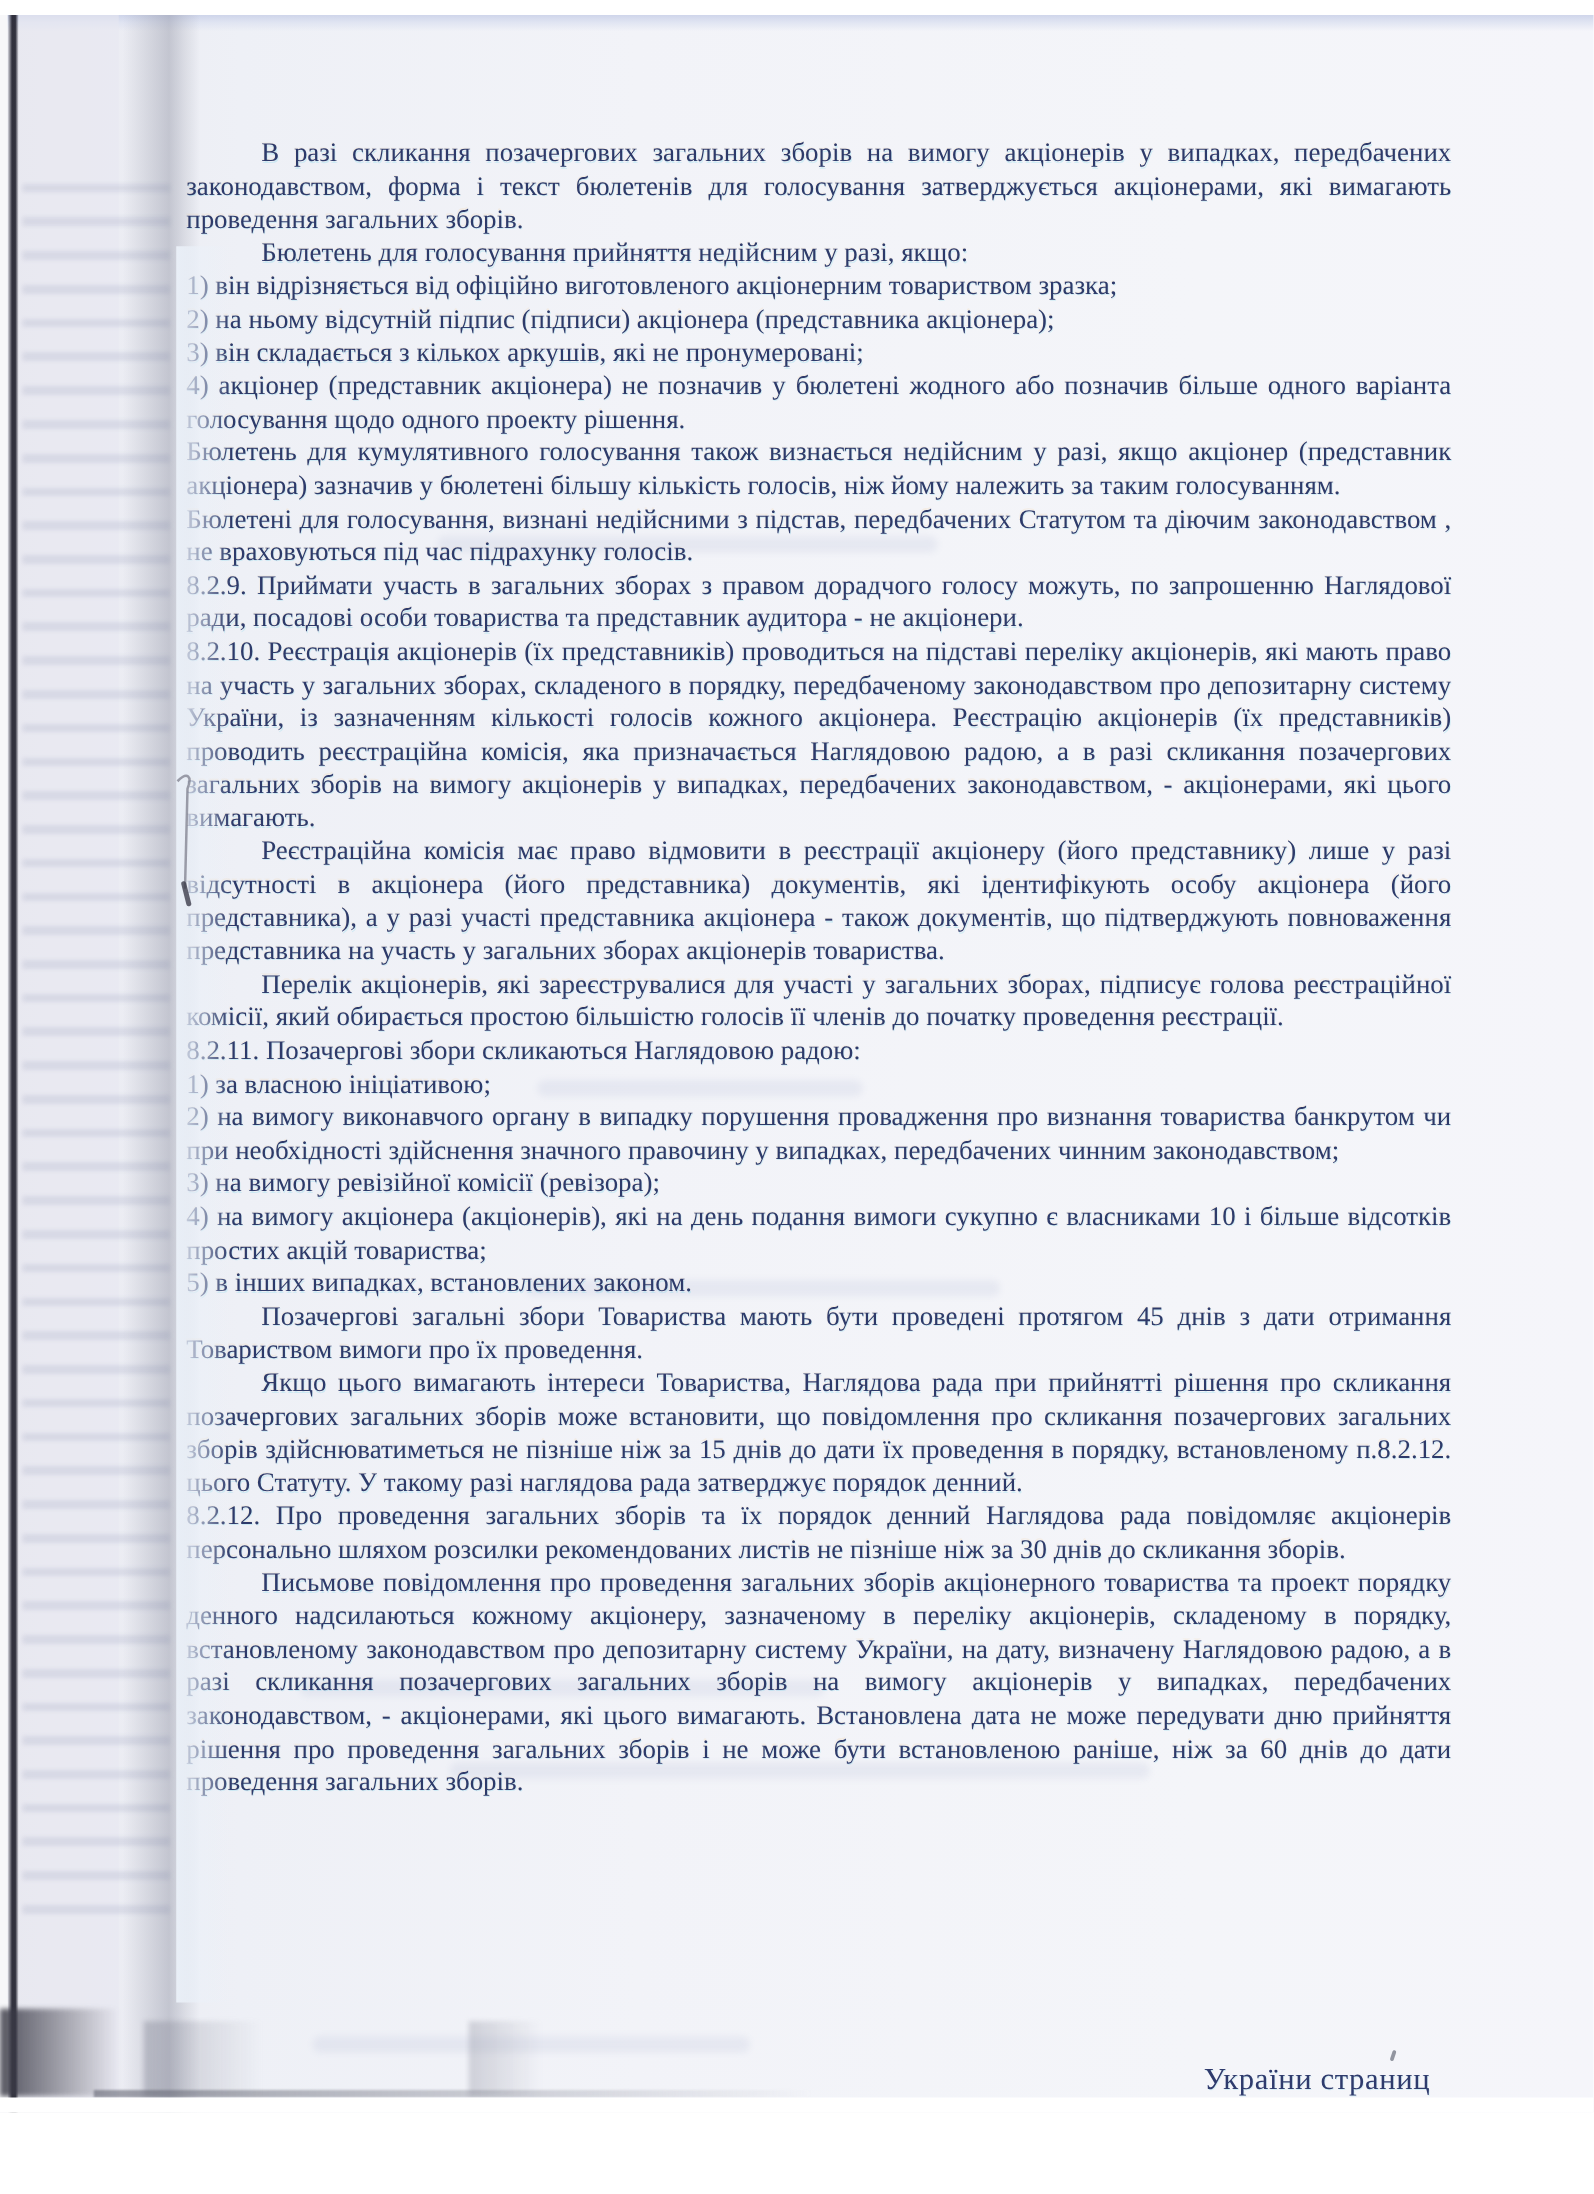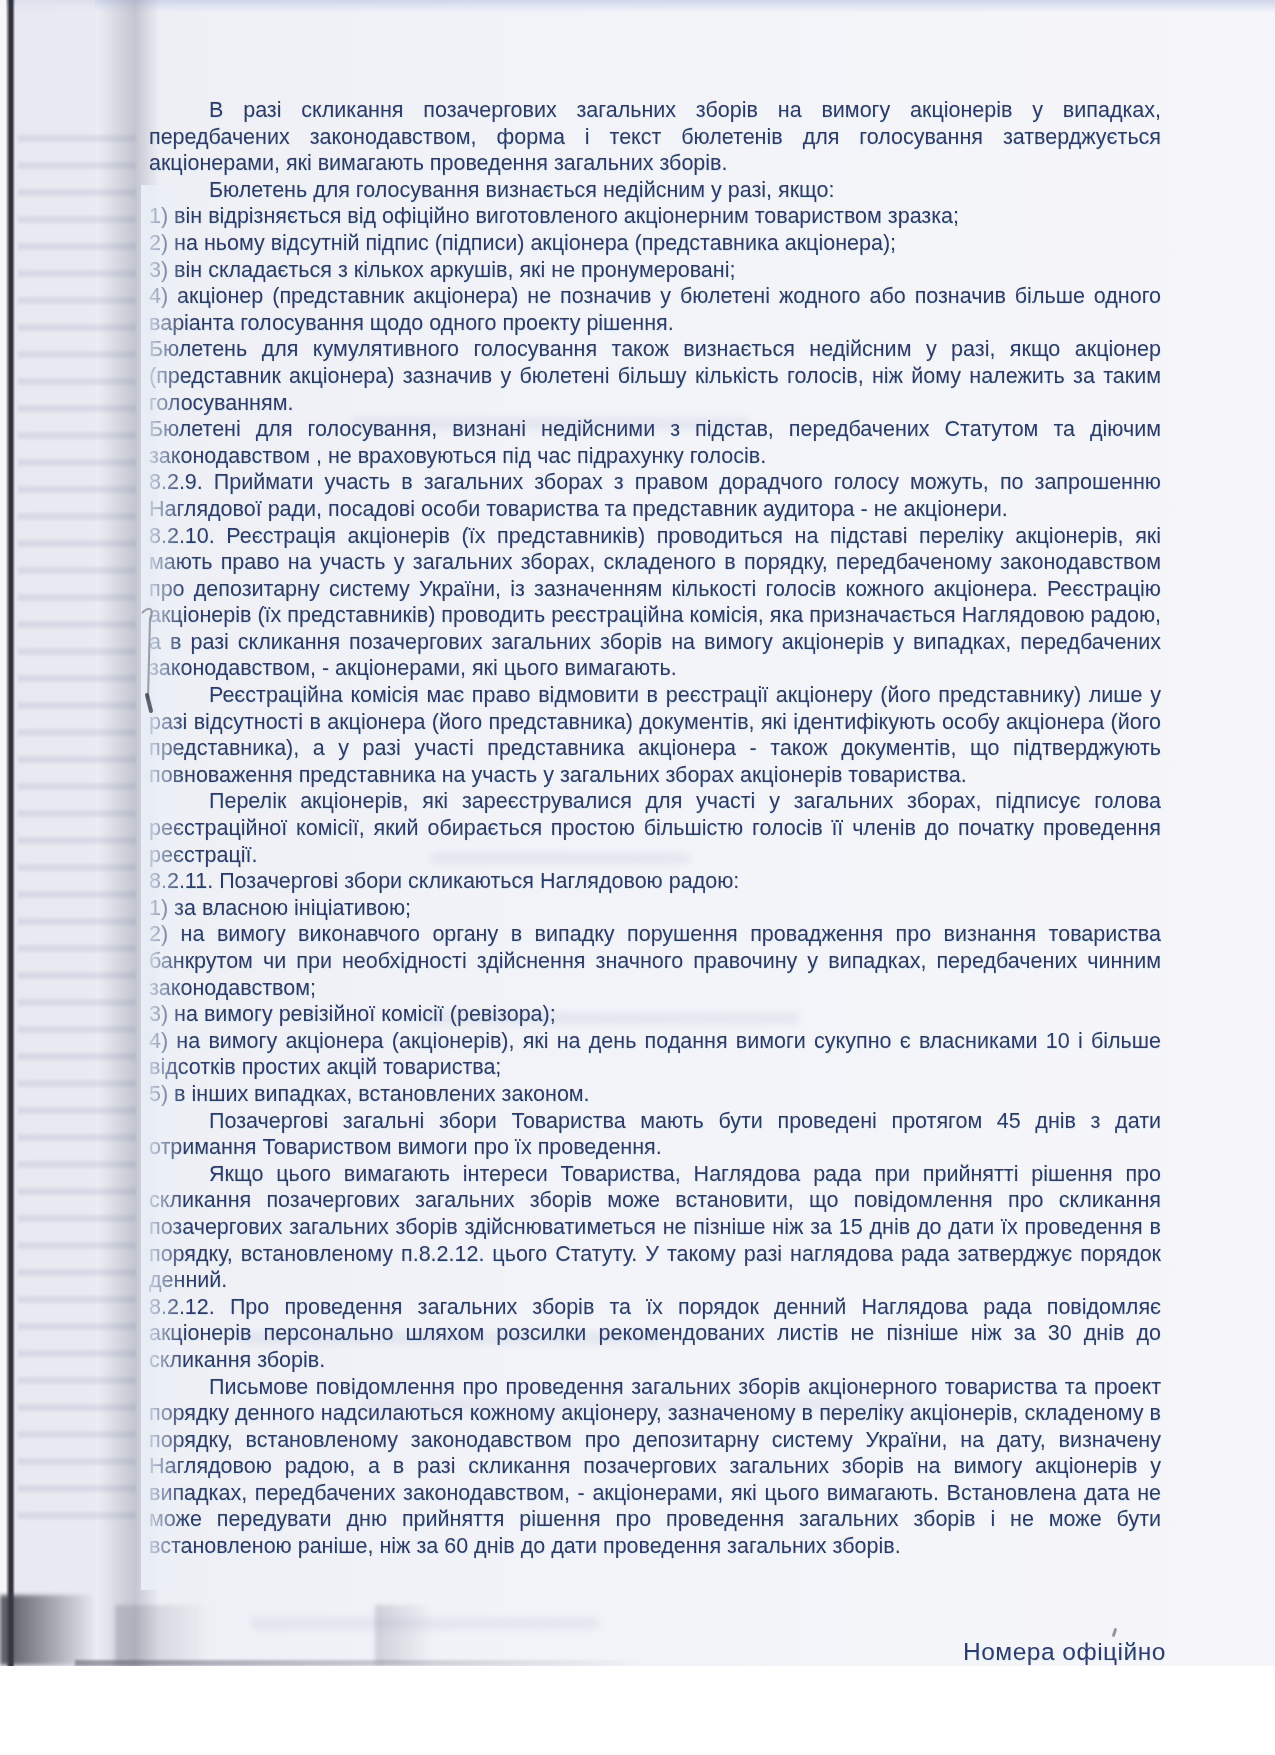--- a/index.html
+++ b/index.html
@@ -1,19 +1,20 @@
 <!DOCTYPE html>
 <html lang="uk"><head>
 <meta charset="utf-8">
 <style>
   html,body{margin:0;padding:0;background:#fff;}
   .scan{
     position:relative;width:1275px;height:1678px;overflow:hidden;
-    font-family:Liberation Sans, sans-serif;
+    font-family:Liberation Serif, serif;
     background:linear-gradient(to right,#e9e9f0 0%,#eef0f6 15%,#f2f3f8 40%,#f4f5f9 75%,#f5f5fa 100%);
+    margin-top:12px;
   }
   
   .top-strip{position:absolute;top:0;left:0;width:100%;height:13px;
     background:linear-gradient(to bottom,#c9d0e8 0%,#dde2f1 45%,rgba(240,242,250,0) 100%);opacity:.85;}
   .edge-outer{position:absolute;left:0;top:0;width:6px;height:100%;background:#f7f7f9;}
   .edge-left{position:absolute;left:6px;top:0;width:9px;height:100%;
     background:linear-gradient(to right,rgba(30,30,40,0),rgba(34,34,46,.92) 40%,rgba(34,34,46,.92) 70%,rgba(30,30,40,0));
     filter:blur(.5px);}
   .margin-col{position:absolute;left:15px;top:0;width:80px;height:100%;background:rgba(232,232,240,.55);}
   .fold-shadow{position:absolute;left:98px;top:0;width:62px;height:100%;
@@ -65,21 +66,21 @@
   <div class="ghost-frag" style="left:350px;top:417px;width:400px;"></div>
   <div class="ghost-frag" style="left:430px;top:852px;width:260px;"></div>
   <div class="ghost-frag" style="left:420px;top:1012px;width:380px;"></div>
   <div class="ghost-frag" style="left:240px;top:1332px;width:420px;"></div>
   <div class="ghost-frag" style="left:360px;top:1398px;width:560px;"></div>
   <div class="ghost-frag" style="left:250px;top:1617px;width:350px;"></div>
 
   <div class="text-block">
 
   <p class="para indent">В разі скликання позачергових загальних зборів на вимогу акціонерів у випадках, передбачених законодавством, форма і текст бюлетенів для голосування затверджується акціонерами, які вимагають проведення загальних зборів.</p>
-      <p class="para indent">Бюлетень для голосування визнається недійсним у разі, якщо:</p>
+      <p class="para indent">Бюлетень для голосування прийняття недійсним у разі, якщо:</p>
       <p class="para flush">1) він відрізняється від офіційно виготовленого акціонерним товариством зразка;</p>
       <p class="para flush">2) на ньому відсутній підпис (підписи) акціонера (представника акціонера);</p>
       <p class="para flush">3) він складається з кількох аркушів, які не пронумеровані;</p>
       <p class="para flush">4) акціонер (представник акціонера) не позначив у бюлетені жодного або позначив більше одного варіанта голосування щодо одного проекту рішення.</p>
       <p class="para flush">Бюлетень для кумулятивного голосування також визнається недійсним у разі, якщо акціонер (представник акціонера) зазначив у бюлетені більшу кількість голосів, ніж йому належить за таким голосуванням.</p>
       <p class="para flush">Бюлетені для голосування, визнані недійсними з підстав, передбачених Статутом та діючим законодавством , не враховуються під час підрахунку голосів.</p>
       <p class="para flush">8.2.9. Приймати участь в загальних зборах з правом дорадчого голосу можуть, по запрошенню Наглядової ради, посадові особи товариства та представник аудитора - не акціонери.</p>
       <p class="para flush">8.2.10. Реєстрація акціонерів (їх представників) проводиться на підставі переліку акціонерів, які мають право на участь у загальних зборах, складеного в порядку, передбаченому законодавством про депозитарну систему України, із зазначенням кількості голосів кожного акціонера. Реєстрацію акціонерів (їх представників) проводить реєстраційна комісія, яка призначається Наглядовою радою, а в разі скликання позачергових загальних зборів на вимогу акціонерів у випадках, передбачених законодавством, - акціонерами, які цього вимагають.</p>
       <p class="para indent">Реєстраційна комісія має право відмовити в реєстрації акціонеру (його представнику) лише у разі відсутності в акціонера (його представника) документів, які ідентифікують особу акціонера (його представника), а у разі участі представника акціонера - також документів, що підтверджують повноваження представника на участь у загальних зборах акціонерів товариства.</p>
       <p class="para indent">Перелік акціонерів, які зареєструвалися для участі у загальних зборах, підписує голова реєстраційної комісії, який обирається простою більшістю голосів її членів до початку проведення реєстрації.</p>
@@ -95,21 +96,21 @@
       <p class="para indent">Письмове повідомлення про проведення загальних зборів акціонерного товариства та проект порядку денного  надсилаються кожному акціонеру,  зазначеному  в  переліку  акціонерів, складеному  в порядку,  встановленому  законодавством  про  депозитарну  систему  України,  на дату,  визначену Наглядовою радою, а в разі скликання позачергових загальних зборів на  вимогу акціонерів  у  випадках, передбачених  законодавством,  - акціонерами,  які  цього  вимагають. Встановлена  дата  не   може передувати дню прийняття рішення про проведення загальних зборів і не може  бути  встановленою  раніше,  ніж  за  60  днів  до  дати  проведення загальних зборів.</p>
     </div>
 
   <div class="left-wash"></div>
 
   <svg class="pen-mark" viewBox="0 0 50 130">
     <path d="M22,18 C30,10 34,14 30,24 L28,104" stroke="rgba(100,100,115,.6)" stroke-width="2" fill="none"></path>
     <path d="M27,100 L31,116" stroke="rgba(60,60,75,.8)" stroke-width="4" fill="none" stroke-linecap="round"></path>
   </svg>
 
-  <div class="footer-note">Номера офіційно</div>
+  <div class="footer-note">України страниц</div>
   <div class="tick"></div>
 
   <div class="bottom-left-dark"></div>
   <div class="bottom-band1"></div>
   <div class="bottom-band2"></div>
   <div class="bottom-edge"></div>
   <div class="bottom-white"></div>
 </div>
 
 </body></html>

